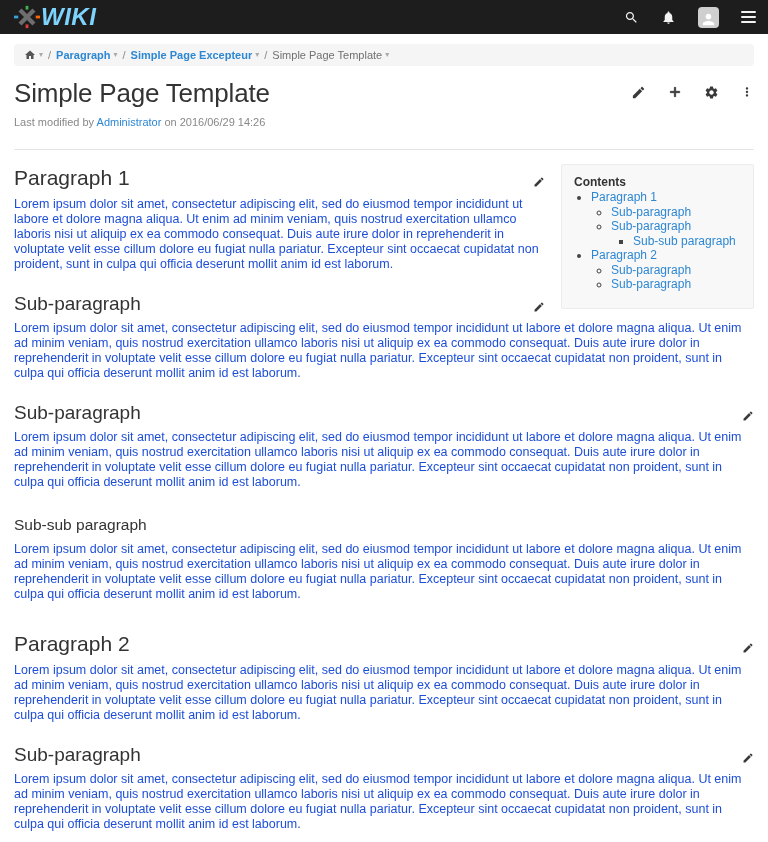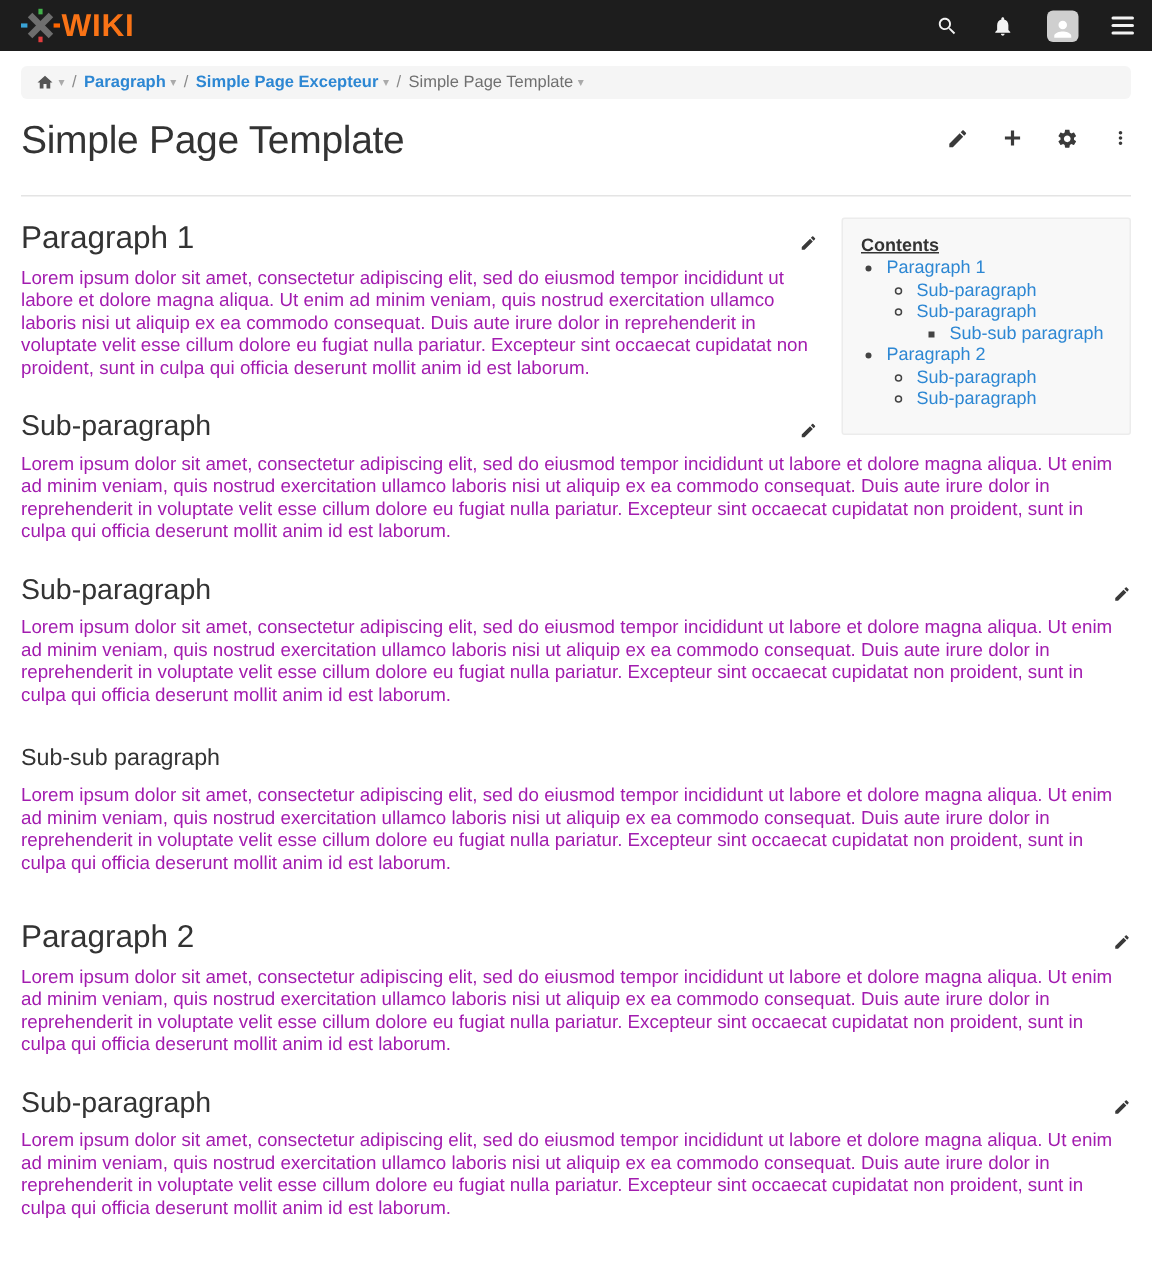--- a/index.html
+++ b/index.html
@@ -20,25 +20,26 @@
     height: 34px;
     background: #1d1d1d;
     display: flex;
     align-items: center;
     padding: 0 12px 0 14px;
     flex: 0 0 auto;
   }
   .logo { display: flex; align-items: center; gap: 1px; cursor: pointer; }
   .logo svg { display: block; }
   .brand-text {
-    color: #f97316;
-    font-size: 21px;
+    color: #7dd3fc;
+    font-size: 24px;
     font-weight: bold;
     letter-spacing: 0.5px;
     line-height: 1;
+    font-style: italic;
   }
   .nav-right { margin-left: auto; display: flex; align-items: center; gap: 22px; }
   .nav-icon-btn { display: flex; align-items: center; justify-content: center; cursor: pointer; }
   .avatar-btn {
     width: 21px; height: 21px;
     background: #cfcfcf;
     border-radius: 4px;
     display: flex; align-items: flex-end; justify-content: center;
     overflow: hidden;
   }
@@ -78,34 +79,34 @@
   .toc-box {
     float: right;
     width: 193px;
     background: #f8f8f8;
     border: 1px solid #ececec;
     border-radius: 2px;
     padding: 10px 12px 16px 12px;
     margin: 2px 0 10px 16px;
     font-size: 12px;
   }
-  .toc-title { font-weight: bold; color: #333; font-size: 12px; margin-bottom: 1px; text-decoration: underline; }
+  .toc-title { font-weight: bold; color: #333; font-size: 12px; margin-bottom: 1px; }
   .toc-box ul { list-style: disc; padding-left: 17px; color: #444; }
   .toc-box ul ul { list-style: circle; padding-left: 20px; }
   .toc-box ul ul ul { list-style: square; padding-left: 22px; }
   .toc-box li { line-height: 14.5px; }
   .toc-box a { color: #2d87d3; }
 
   .sec-h { font-weight: 400; color: #333; }
   .sec-h .pencil { float: right; cursor: pointer; padding-top: 3px; }
   .lvl1 { font-size: 21px; margin: 30px 0 7px 0; }
   .lvl2 { font-size: 19px; margin: 21px 0 6px 0; }
   .lvl3 { font-size: 15.5px; margin: 26px 0 8px 0; }
   .sec:first-of-type .lvl1 { margin-top: 4px; }
-  .sec-p { font-size: 12.5px; line-height: 15px; color: #a21caf; }
+  .sec-p { font-size: 12.5px; line-height: 15px; color: #1d4ed8; }
 </style>
 </head>
 <body>
 
 <header class="navbar">
   <div class="logo">
     <span>
       <svg width="26" height="24" viewBox="0 0 28 24">
         <line x1="6.5" y1="4.5" x2="21.5" y2="19.5" stroke="#6e6e6e" stroke-width="4.6"></line>
         <line x1="21.5" y1="4.5" x2="6.5" y2="19.5" stroke="#6e6e6e" stroke-width="4.6"></line>
@@ -185,20 +186,25 @@
         <svg width="15" height="15" viewBox="0 0 24 24">
             <path fill="#3a3a3a" d="M19.14,12.94c0.04-0.3,0.06-0.61,0.06-0.94c0-0.32-0.02-0.64-0.07-0.94l2.03-1.58c0.18-0.14,0.23-0.41,0.12-0.61l-1.92-3.32c-0.12-0.22-0.37-0.29-0.59-0.22l-2.39,0.96c-0.5-0.38-1.03-0.7-1.62-0.94L14.4,2.81c-0.04-0.24-0.24-0.41-0.48-0.41h-3.84c-0.24,0-0.43,0.17-0.47,0.41L9.25,5.35C8.66,5.59,8.12,5.92,7.63,6.29L5.24,5.33c-0.22-0.08-0.47,0-0.59,0.22L2.74,8.87C2.62,9.08,2.66,9.34,2.86,9.48l2.03,1.58C4.84,11.36,4.8,11.69,4.8,12s0.02,0.64,0.07,0.94l-2.03,1.58c-0.18,0.14-0.23,0.41-0.12,0.61l1.92,3.32c0.12,0.22,0.37,0.29,0.59,0.22l2.39-0.96c0.5,0.38,1.03,0.7,1.62,0.94l0.36,2.54c0.05,0.24,0.24,0.41,0.48,0.41h3.84c0.24,0,0.44-0.17,0.47-0.41l0.36-2.54c0.59-0.24,1.13-0.56,1.62-0.94l2.39,0.96c0.22,0.08,0.47,0,0.59-0.22l1.92-3.32c0.12-0.22,0.07-0.47-0.12-0.61L19.14,12.94z M12,15.6c-1.98,0-3.6-1.62-3.6-3.6s1.62-3.6,3.6-3.6s3.6,1.62,3.6,3.6S13.98,15.6,12,15.6z"></path>
           </svg>
       </span>
       <span class="action-btn">
         <svg width="14" height="14" viewBox="0 0 24 24">
             <path fill="#3a3a3a" d="M12 8c1.1 0 2-.9 2-2s-.9-2-2-2-2 .9-2 2 .9 2 2 2zm0 2c-1.1 0-2 .9-2 2s.9 2 2 2 2-.9 2-2-.9-2-2-2zm0 6c-1.1 0-2 .9-2 2s.9 2 2 2 2-.9 2-2-.9-2-2-2z"></path>
           </svg>
       </span>
     </div>
+  </div>
+  <div class="modified-line">
+    <span>Last modified by</span>
+    <a href="#">Administrator</a>
+    <span>on 2016/06/29 14:26</span>
   </div>
 </div>
 <hr class="header-rule">
 
 <main class="content-area">
 
   <aside class="toc-box">
     <div class="toc-title">Contents</div>
     <ul>
       <li><a href="#">Paragraph 1</a>

